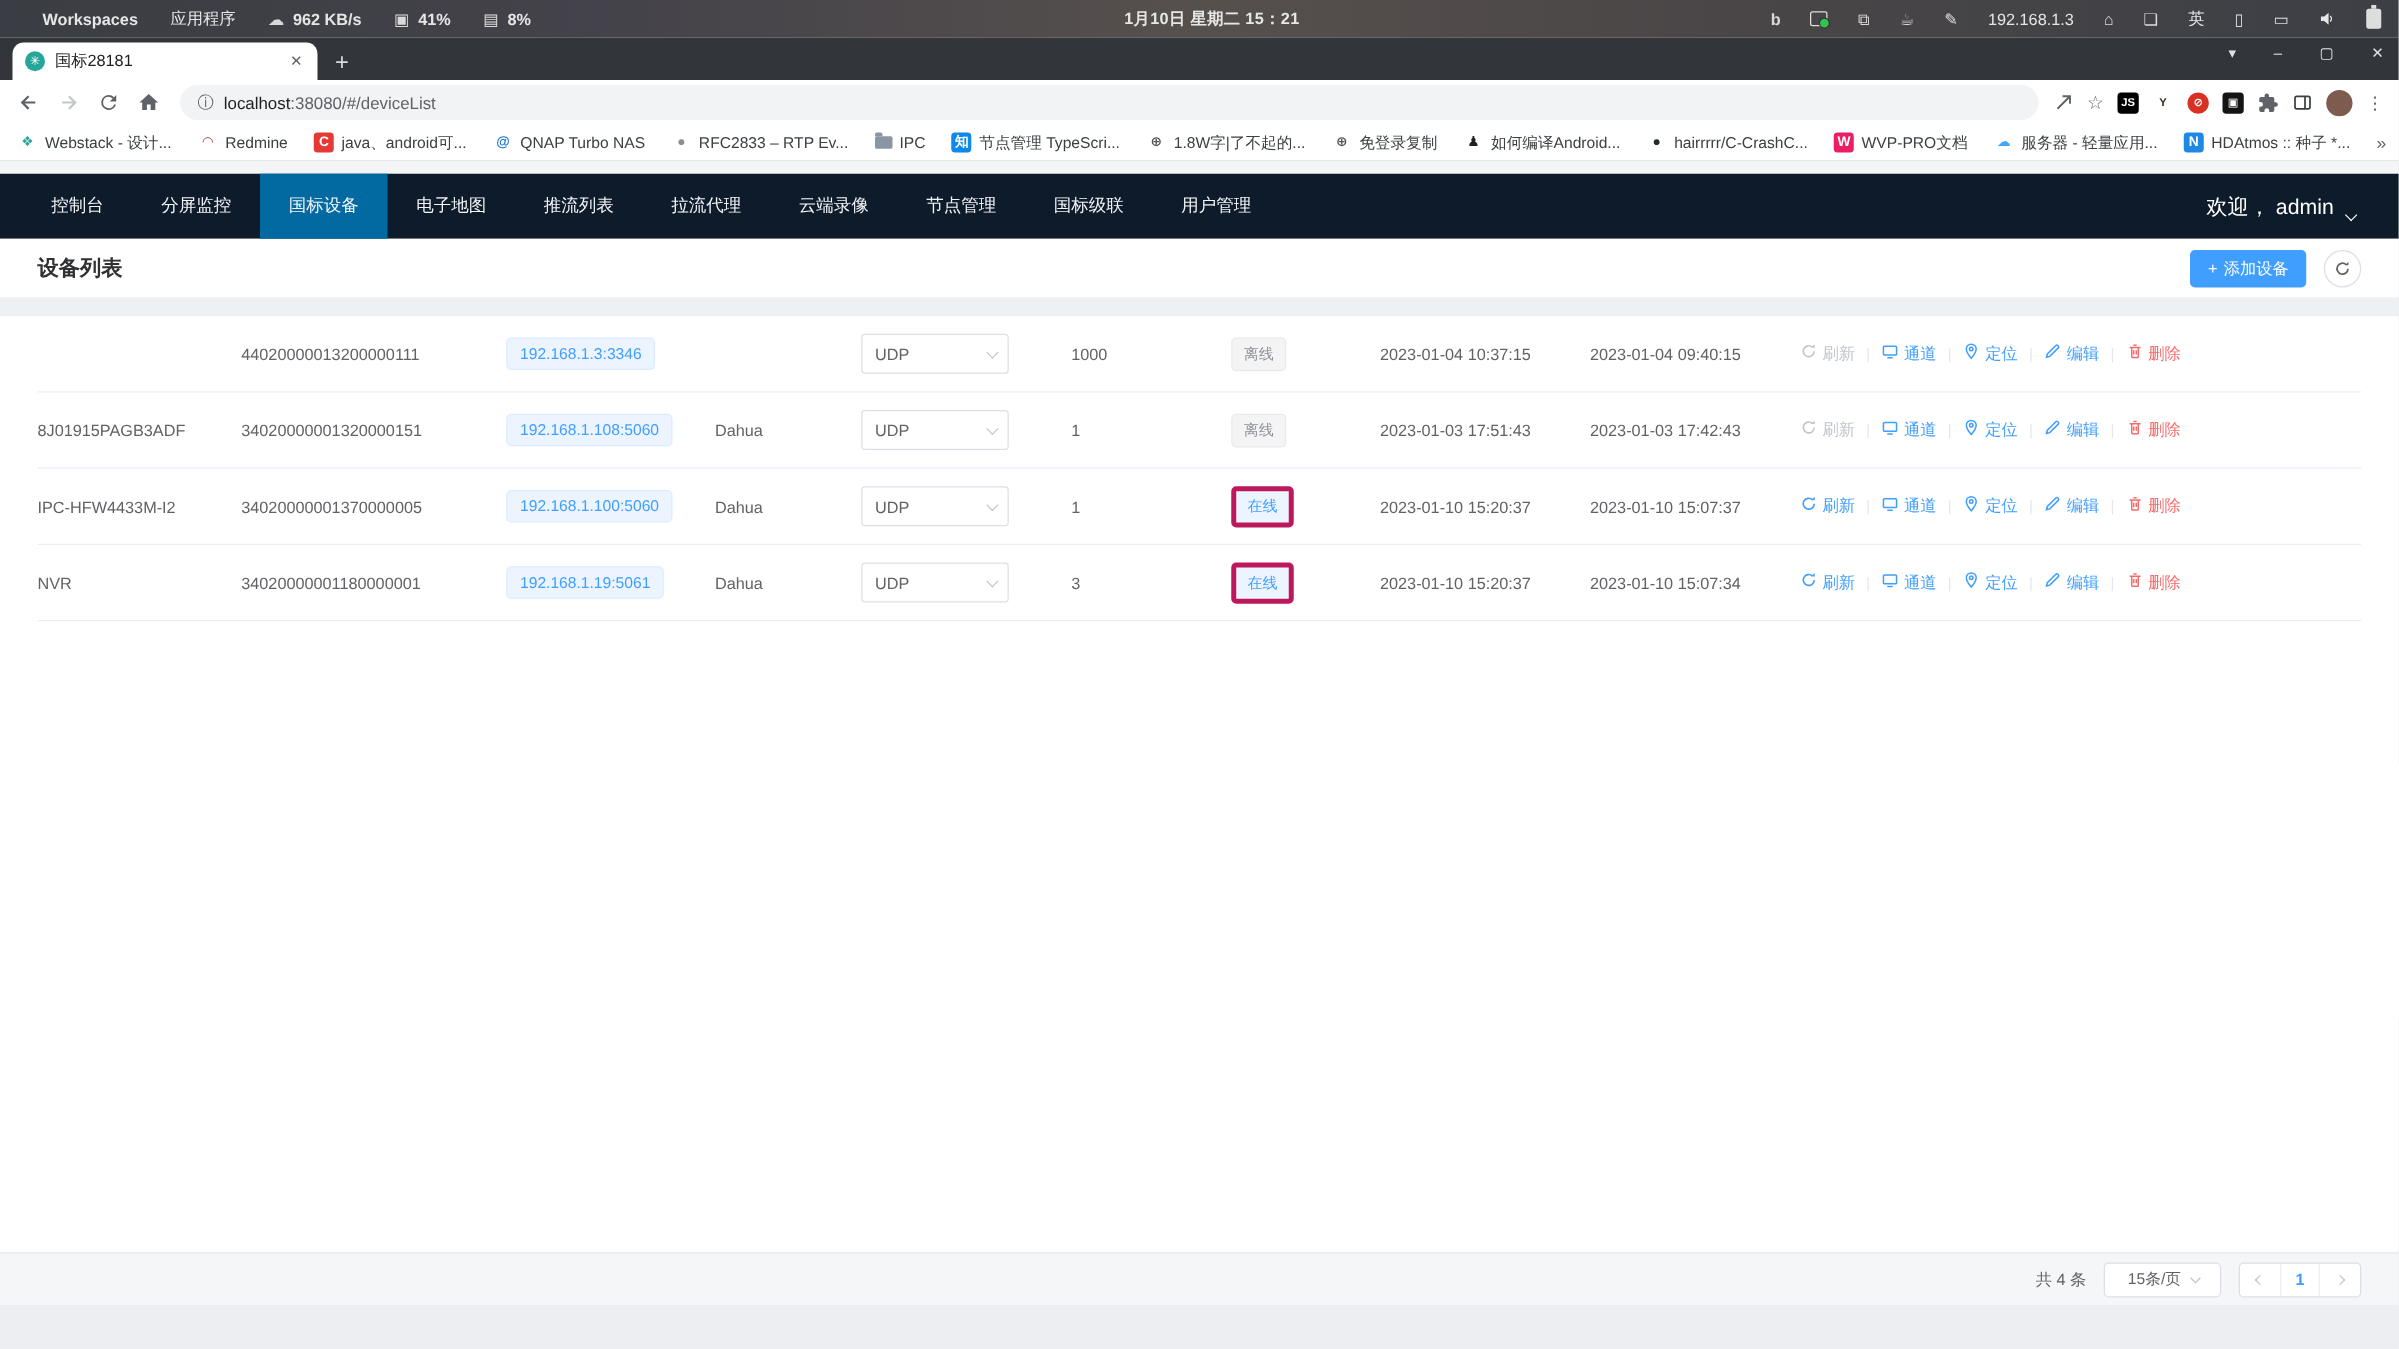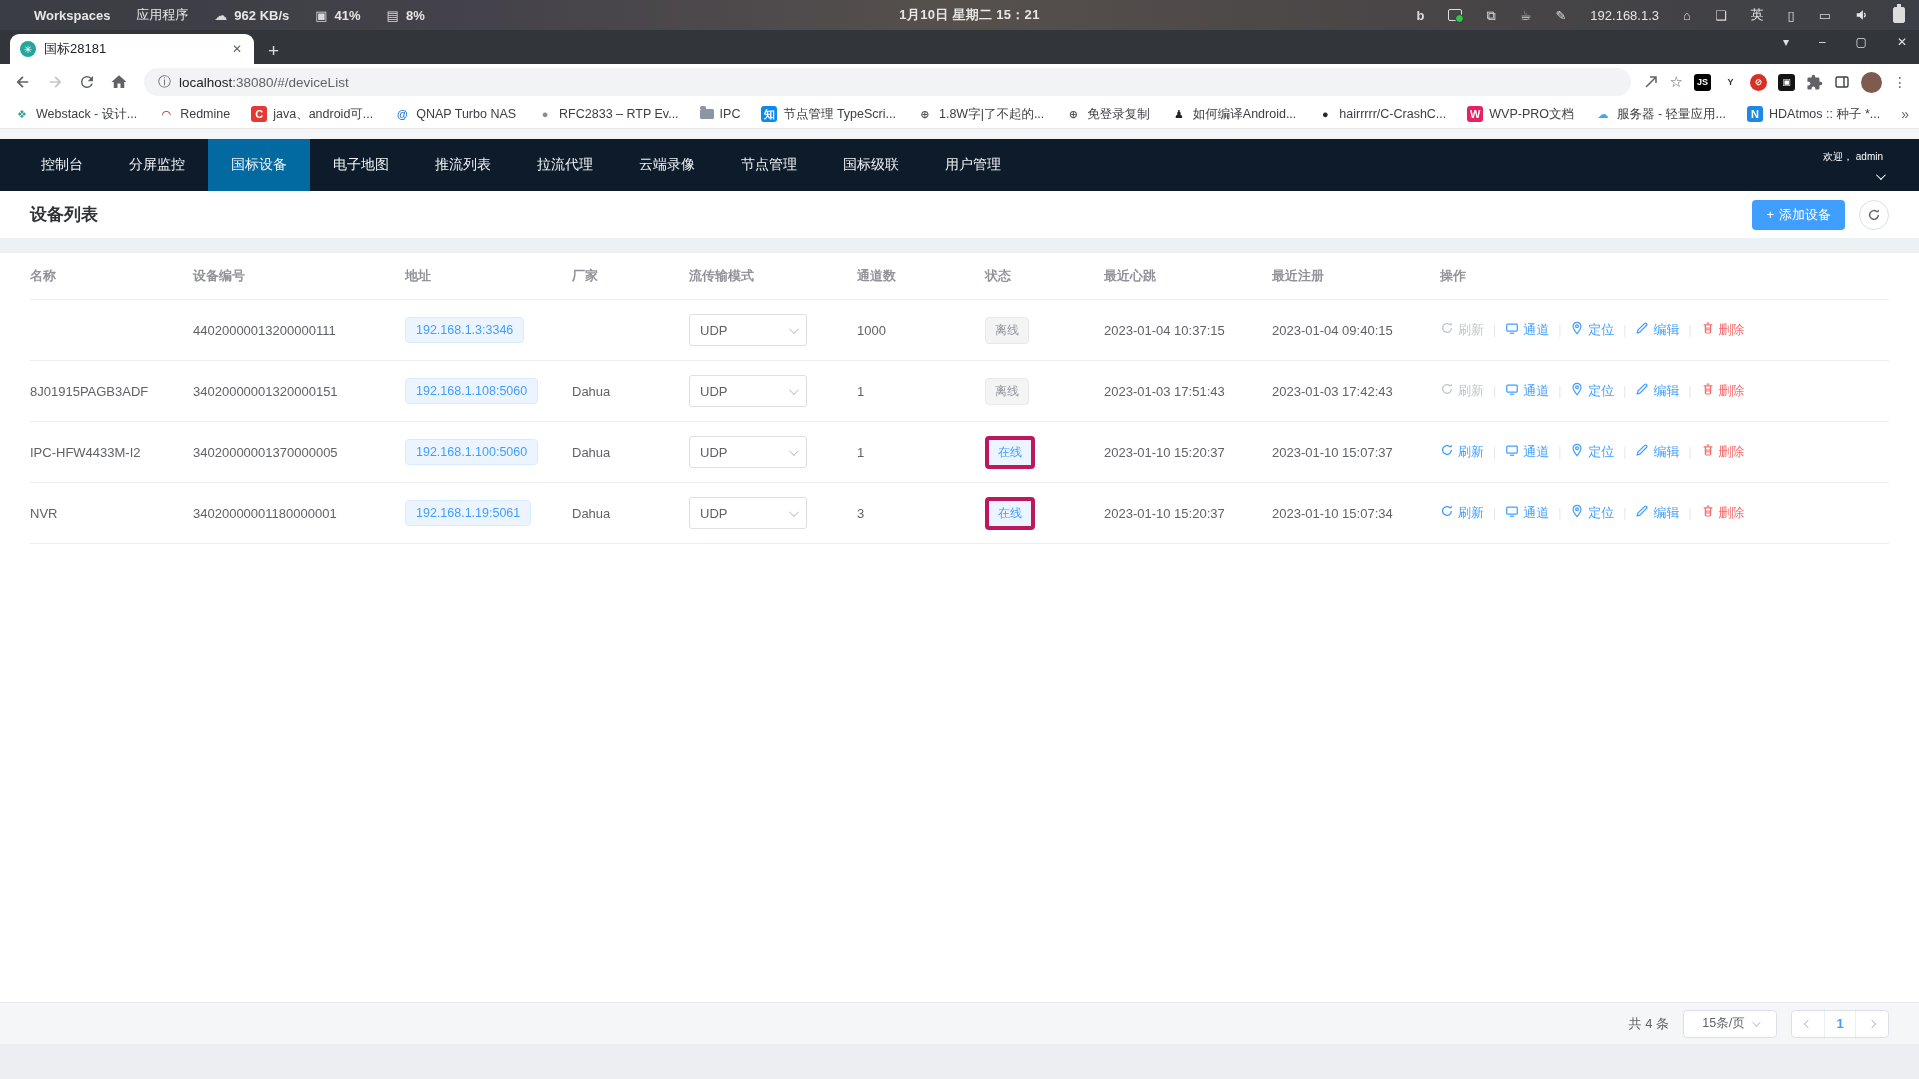--- a/index.html
+++ b/index.html
@@ -56,21 +56,21 @@
   .bm-folder { width:14px; height:10px; background:#8a96a3; border-radius:1.5px; position:relative; }
   .bm-folder:before { content:""; position:absolute; top:-3px; left:0; width:6px; height:3px;
     background:#8a96a3; border-radius:1.5px 1.5px 0 0; }
   .bm-more { margin-left:auto; color:#5f6368; font-size:14px; }
 
   
   .pagegap { height:10px; background:#f3f5f7; }
   .navbar { height:52px; background:#0d1b2a; display:flex; align-items:center; padding-left:18px; color:#fff; }
   .nav-item { height:52px; display:flex; align-items:center; padding:0 23px; font-size:14px; color:#f2f4f7; }
   .nav-item.active { background:#0369a1; }
-  .nav-right { margin-left:auto; display:flex; align-items:flex-end; gap:9px; padding-right:36px; font-size:10px;flex-direction:column; }
+  .nav-right { margin-left:auto; display:flex; align-items:flex-end; gap:9px; padding-right:36px; font-size:17px; }
   .chev { width:7px; height:7px; border-right:1.5px solid currentColor; border-bottom:1.5px solid currentColor;
     transform:rotate(45deg) translateY(-2px); display:inline-block; }
 
   .titlebar { height:47px; background:#fff; display:flex; align-items:center; padding:0 30px; }
   .page-title { font-size:17px; font-weight:700; color:#303133; }
   .title-actions { margin-left:auto; display:flex; align-items:center; gap:14px; }
   .btn-add { background:#409eff; color:#fff; border:none; height:30px; padding:0 14px; border-radius:4px;
     font-size:13px; display:flex; align-items:center; gap:5px; }
   .btn-refresh-circle { width:30px; height:30px; border-radius:50%; border:1px solid #dcdfe6; background:#fff;
     display:flex; align-items:center; justify-content:center; color:#606266; }
@@ -303,32 +303,20 @@
           <path d="M13 8A5 5 0 1 1 11.3 4.2"></path>
           <path d="M13.4 1.6v3.2h-3.2" fill="currentColor" stroke="none"></path>
         </svg>
     </span>
   </span>
 </div>
 
 <div class="grayband"></div>
 
 <div class="tablewrap">
-  <div class="trow thead" id="thead-row">
-      <span>名称</span>
-      <span>设备编号</span>
-      <span>地址</span>
-      <span>厂家</span>
-      <span>流传输模式</span>
-      <span>通道数</span>
-      <span>状态</span>
-      <span>最近心跳</span>
-      <span>最近注册</span>
-      <span>操作</span>
-    </div>
   <div id="tbody">
   <div class="trow tbody-row">
     <span></span>
     <span>44020000013200000111</span>
     <span><span class="addr-tag">192.168.1.3:3346</span></span>
     <span></span>
     <span>
           <span class="select">
             <span>UDP</span>
             <span class="chev"></span>

